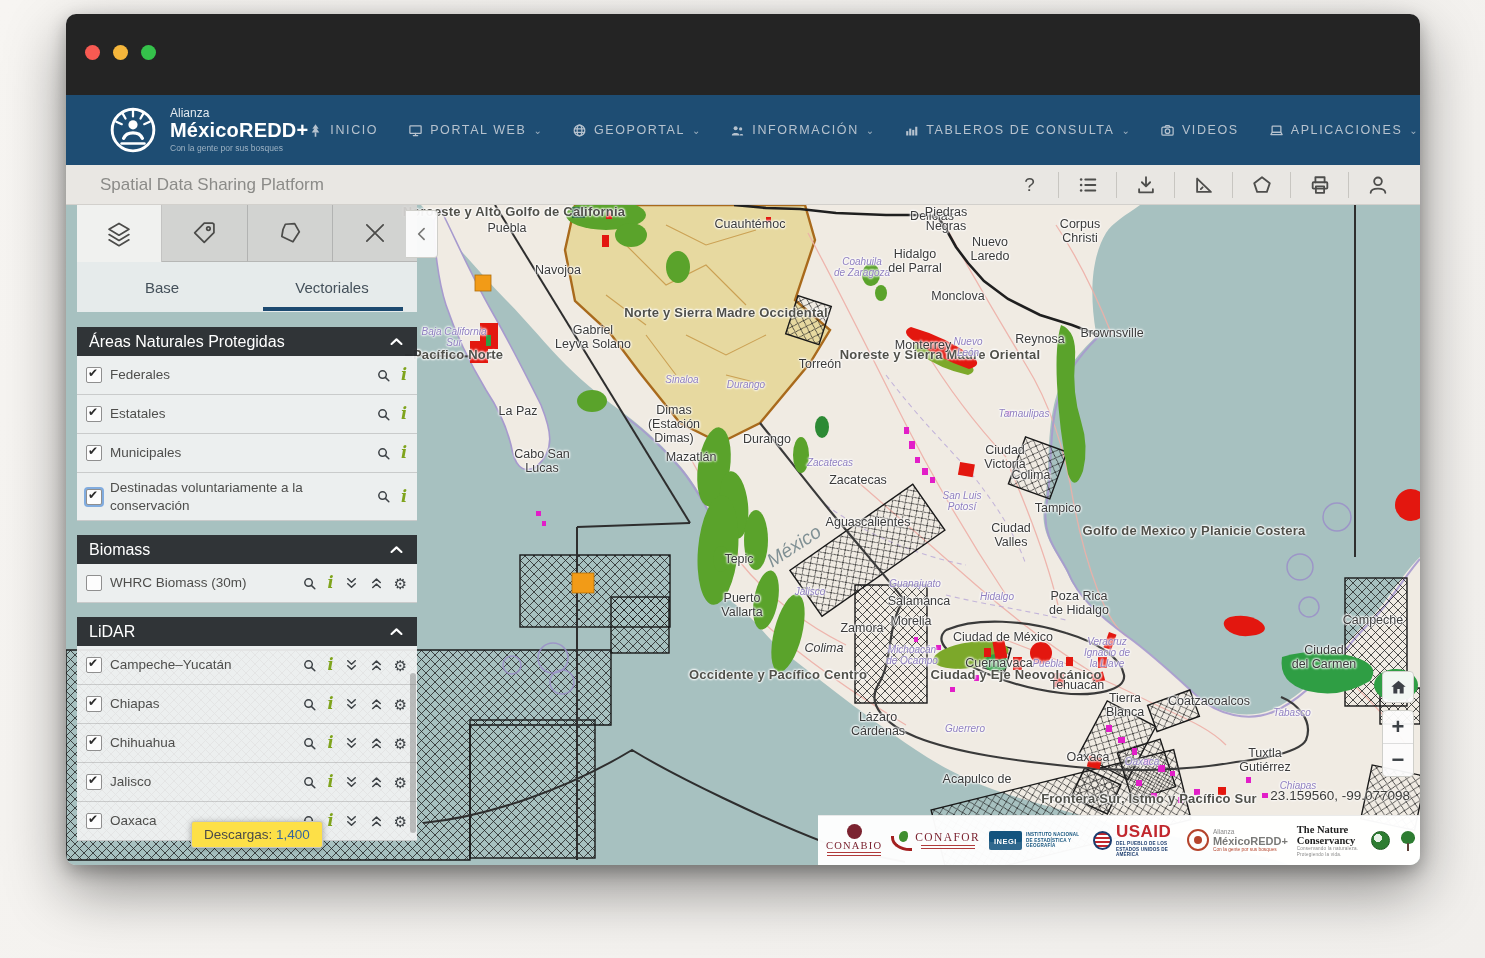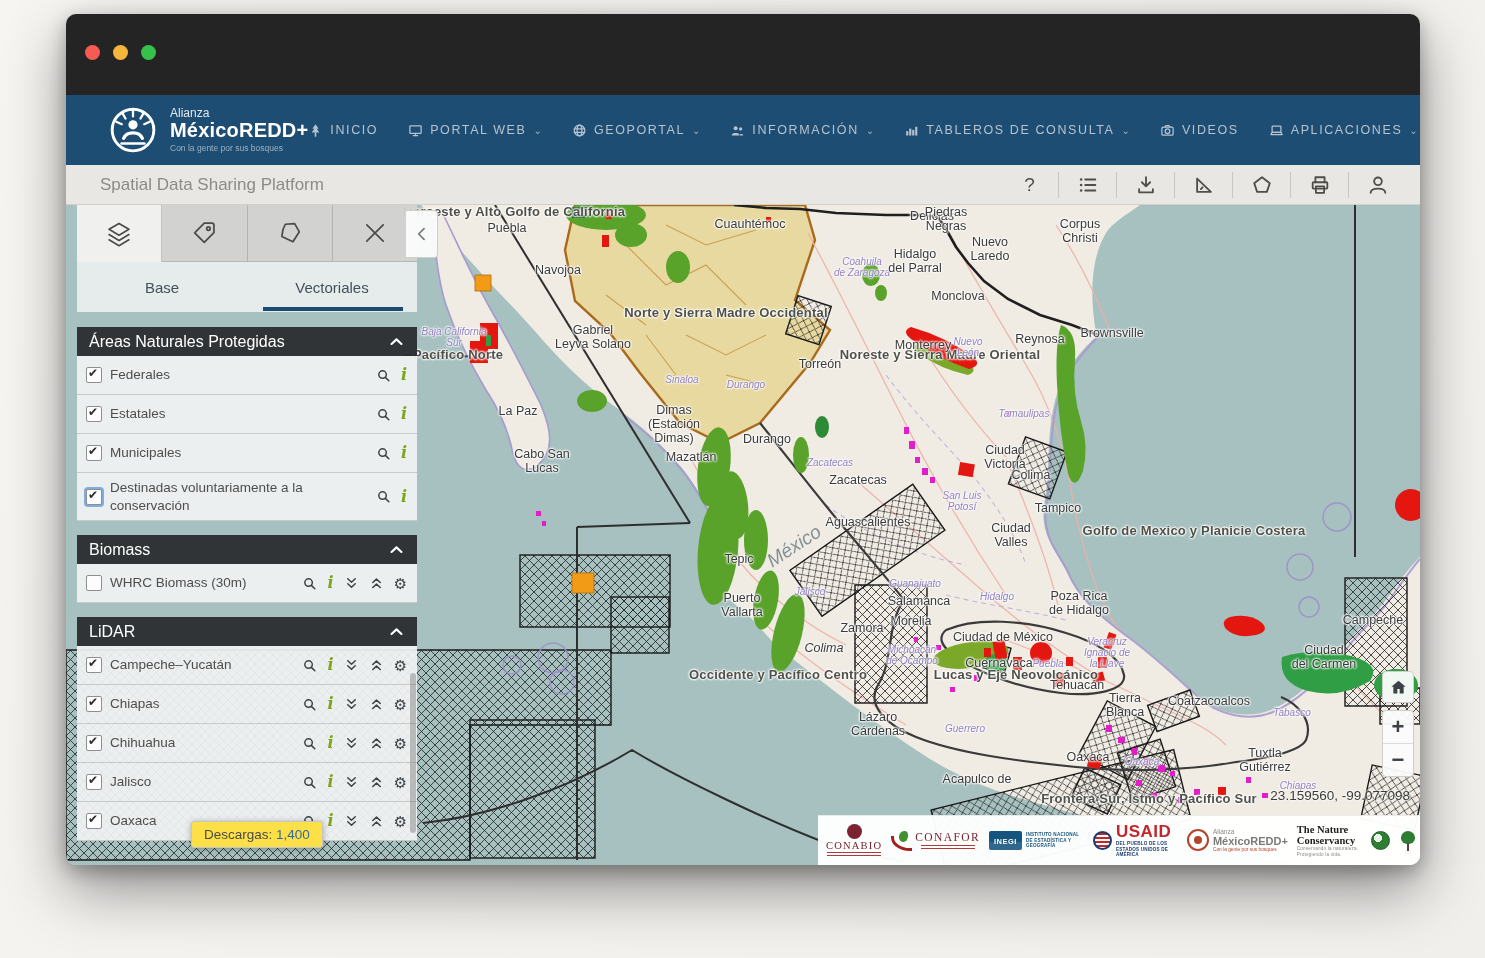--- a/index.html
+++ b/index.html
@@ -497,21 +497,21 @@
             <circle cx="446" cy="460" r="9"></circle>
         </g>
       </svg>
 
       <div id="map-labels">
           <div class="map-label ml-e" style="left: 448px; top: 7px;">Noroeste y Alto Golfo de California</div>
           <div class="map-label ml-e" style="left: 660px; top: 108px;">Norte y Sierra Madre Occidental</div>
           <div class="map-label ml-e" style="left: 874px; top: 150px;">Noreste y Sierra Madre Oriental</div>
           <div class="map-label ml-e" style="left: 392px; top: 150px;">Pacífico Norte</div>
           <div class="map-label ml-e" style="left: 1128px; top: 326px;">Golfo de Mexico y Planicie Costera</div>
-          <div class="map-label ml-e" style="left: 950px; top: 470px;">Lucas y Eje Neovolcánico</div>
+          <div class="map-label ml-e" style="left: 950px; top: 470px;">Ciudad y Eje Neovolcánico</div>
           <div class="map-label ml-e" style="left: 712px; top: 470px;">Occidente y Pacífico Centro</div>
           <div class="map-label ml-e" style="left: 1083px; top: 594px;">Frontera Sur, Istmo y Pacífico Sur</div>
           <div class="map-label ml-s" style="left: 796px; top: 62px;">Coahuila
 de Zaragoza</div>
           <div class="map-label ml-s" style="left: 902px; top: 142px;">Nuevo
 León</div>
           <div class="map-label ml-s" style="left: 388px; top: 132px;">Baja California
 Sur</div>
           <div class="map-label ml-s" style="left: 576px; top: 175px; margin-left: 40px;">Sinaloa</div>
           <div class="map-label ml-s" style="left: 680px; top: 180px;">Durango</div>

